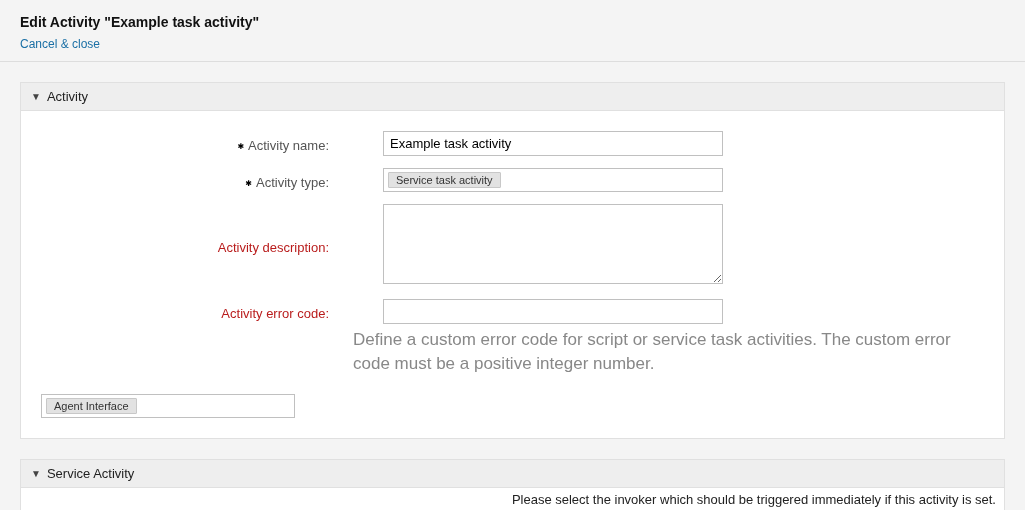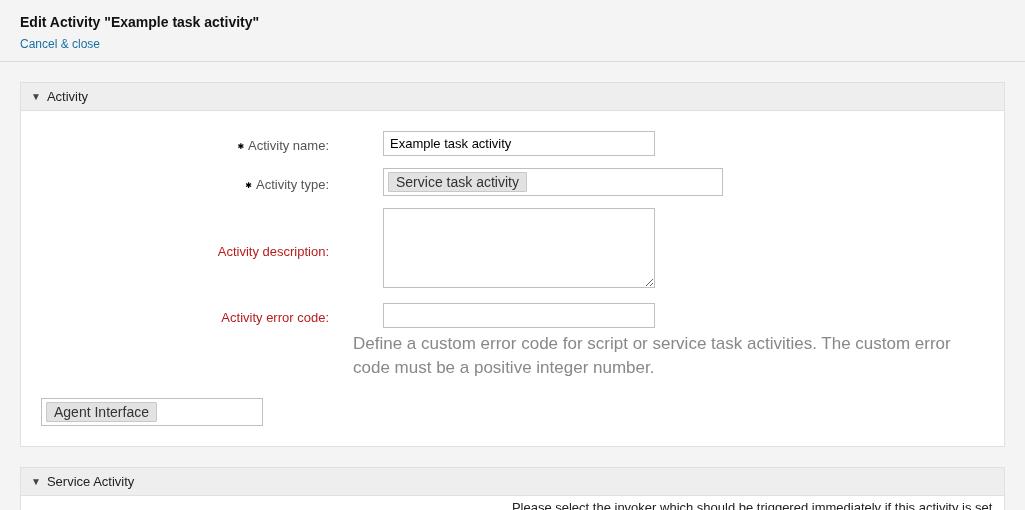--- a/index.html
+++ b/index.html
@@ -72,21 +72,21 @@
     content: "✱";
     font-size: 8px;
     color: #000;
     margin-right: 4px;
     position: relative;
     top: -1px;
   }
   .form-label.muted { color: #b91c1c; }
   .form-control {
     flex: 0 0 auto;
-    width: 272px;
+    width: 340px;
   }
   .form-help {
     font-size: 17px;
     color: #888;
     margin-top: 0;
     margin-left: 312px;
     margin-bottom: 18px;
     line-height: 1.4;
   }
   input[type=text], textarea {
@@ -101,26 +101,26 @@
   textarea { height: 80px; resize: both; }
   .chip-field {
     width: 340px;
     border: 1px solid #c0c0c0;
     padding: 3px 4px;
     background: #fff;
     display: flex;
     align-items: center;
     min-height: 24px;
   }
-  .chip-field.narrow { width: 222px; }
+  .chip-field.narrow { width: 254px; }
   .chip {
     background: #e2e2e2;
     border: 1px solid #c8c8c8;
     padding: 1px 7px;
-    font-size: 14px;
+    font-size: 11px;
     color: #333;
     border-radius: 1px;
   }
   .intro-text {
     font-size: 13px;
     color: #222;
     margin-bottom: 14px;
     text-align: right;
   }
   .fieldset-service {

